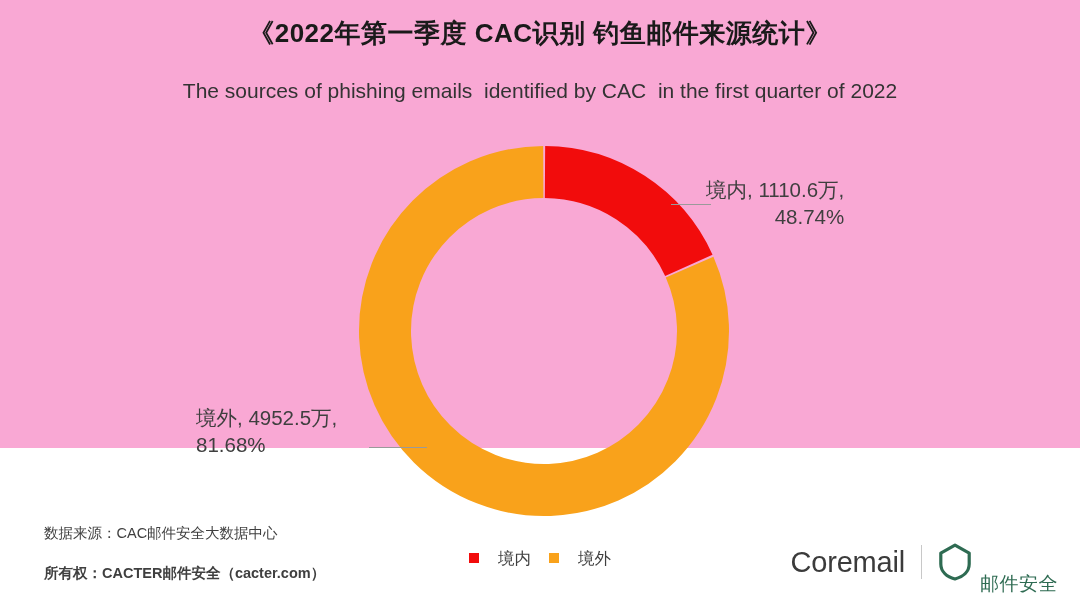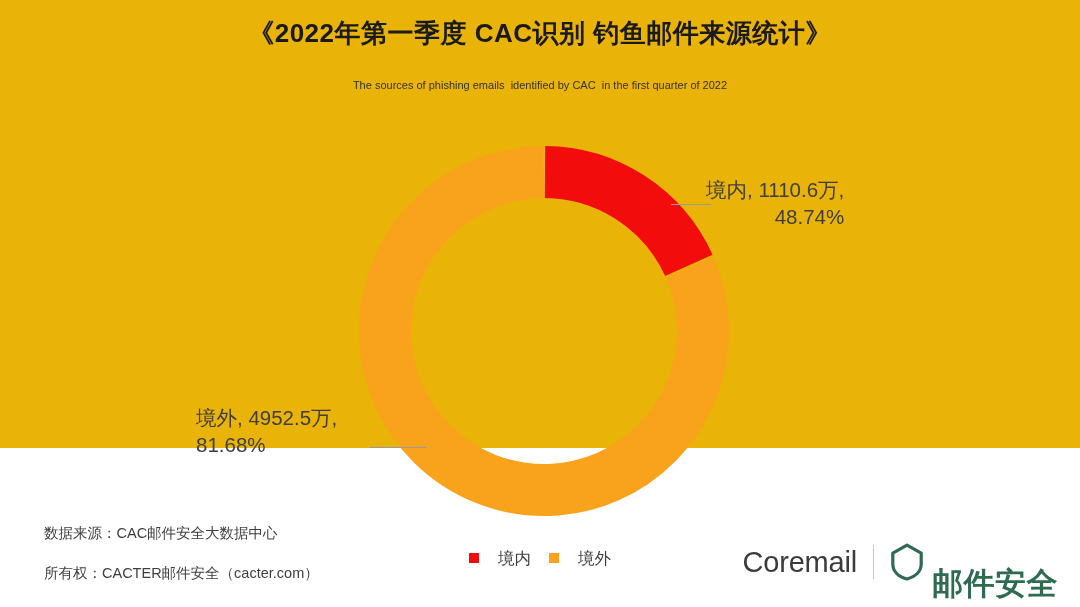--- a/index.html
+++ b/index.html
@@ -7,21 +7,21 @@
     width: 1080px;
     height: 607px;
     background: #ffffff;
     font-family: "Liberation Sans", "DejaVu Sans", sans-serif;
     overflow: hidden;
   }
   #page {
     position: relative;
     width: 1080px;
     height: 448px;
-    background: #eab308;
+    background: #f9a8d4;
   }
 
   
   .chart-title {
     position: absolute;
     top: 16px;
     left: 0;
     width: 1080px;
     text-align: center;
     font-size: 26px;
@@ -29,21 +29,21 @@
     color: #1a1a1a;
     letter-spacing: 0.5px;
     white-space: nowrap;
   }
   .chart-subtitle {
     position: absolute;
     top: 79px;
     left: 0;
     width: 1080px;
     text-align: center;
-    font-size: 11px;
+    font-size: 21px;
     font-weight: 400;
     color: #333333;
     white-space: pre;
   }
 
   
   .donut-wrap {
     position: absolute;
     left: 358px;
     top: 145px;
@@ -121,21 +121,21 @@
   
   .source-block {
     position: absolute;
     left: 44px;
     top: 526px;
     font-size: 14.5px;
     color: #3f3f3f;
     line-height: 1;
   }
   .source-line { margin-bottom: 25px; white-space: nowrap; }
-  .source-line:last-child { margin-bottom: 11px; }
+  .source-line:last-child { margin-bottom: 11px; font-weight: bold; }
 
   
   .brand {
     position: absolute;
     right: 22px;
     top: 540px;
     display: flex;
     align-items: center;
     gap: 16px;
     height: 44px;
@@ -151,22 +151,22 @@
     width: 1px;
     height: 34px;
     background: #c8c8c8;
   }
   .brand-sub {
     display: flex;
     align-items: center;
     gap: 8px;
   }
   .brand-sub-text {
-    font-size: 31px;
-    font-weight: bold;
+    font-size: 19px;
+    font-weight: normal;
     color: #2e6b52;
     line-height: 1;
     letter-spacing: 0.5px;
     margin-top: 42px;
   }
   .shield-icon { display: block; }
 </style>
 </head>
 <body>
 

